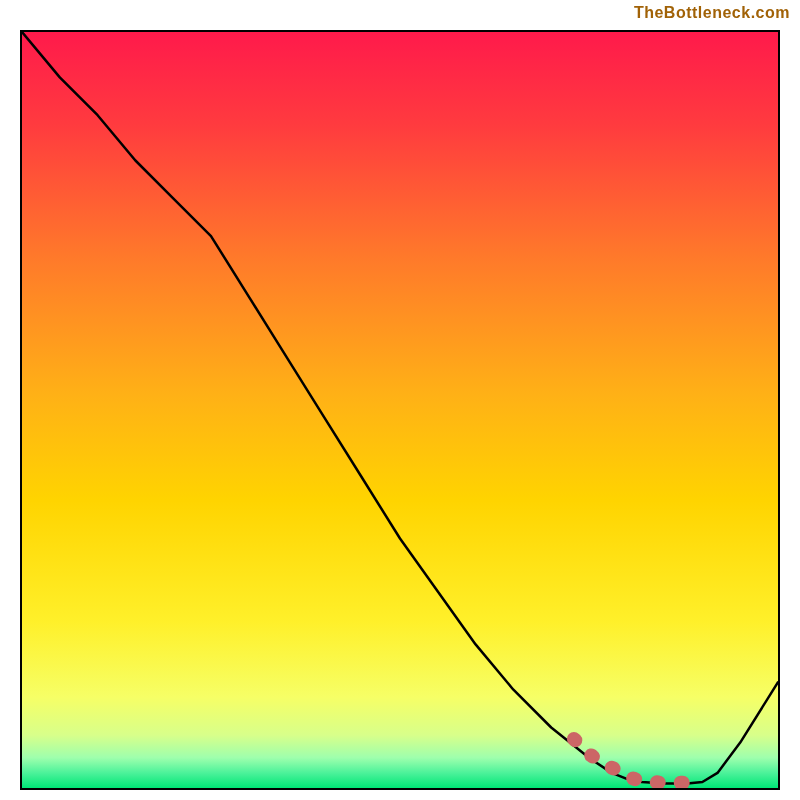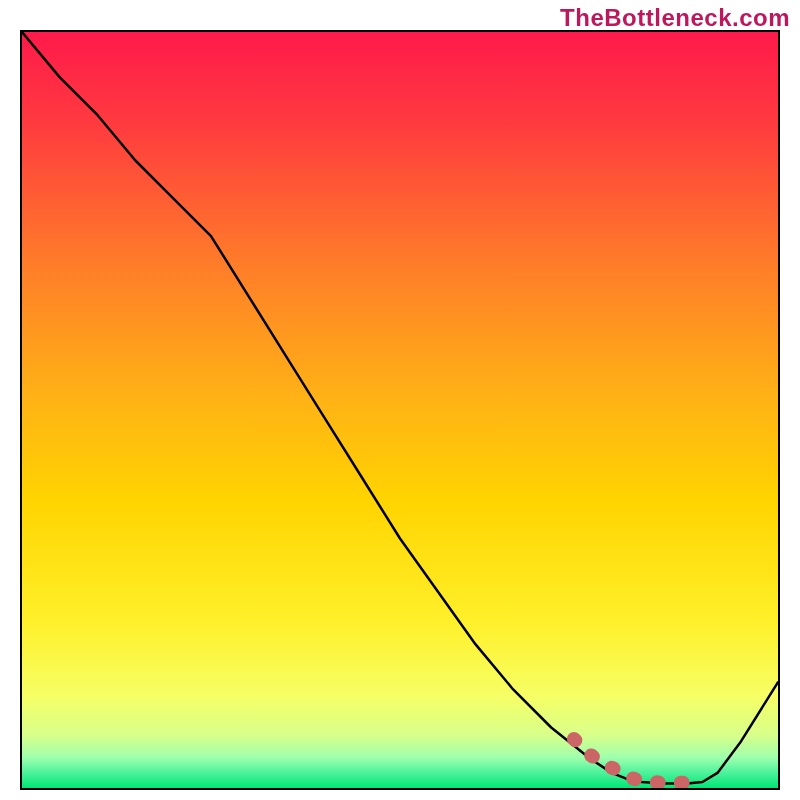--- a/index.html
+++ b/index.html
@@ -13,23 +13,23 @@
   }
   .frame {
     position: relative;
     width: 800px;
     height: 800px;
   }
   .watermark {
     position: absolute;
     top: 4px;
     right: 10px;
-    font-size: 24px;
+    font-size: 16px;
     font-weight: bold;
-    color: #be185d;
+    color: #a16207;
     letter-spacing: 0.5px;
     text-align: right;
   }
   .plot-area {
     position: absolute;
     left: 20px;
     top: 30px;
     width: 760px;
     height: 760px;
     border: 2px solid #000000;

